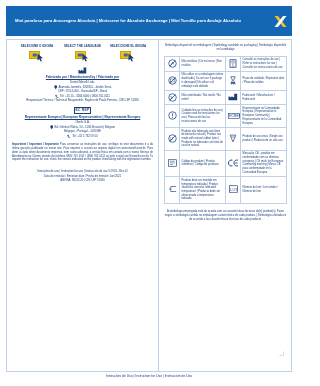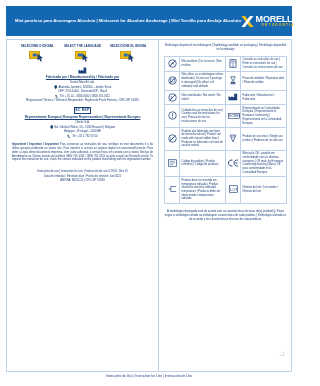--- a/index.html
+++ b/index.html
@@ -125,24 +125,20 @@
 
   <div class="header">
     <div class="header-title">Mini parafuso para Ancoragem Absoluta | Miniscrew for Absolute Anchorage | Mini Tornillo para Anclaje Absoluto</div>
     <div class="logo">
       <span class="logo-x">
         <svg viewBox="0 0 13 13" width="13" height="13">
           <path d="M0.5 1 L4 1 L12.5 12 L9 12 Z" fill="#f3c01c"></path>
           <path d="M12.5 1 L9 1 L0.5 12 L4 12 Z" fill="#ffffff"></path>
         </svg>
       </span>
-      <span class="logo-words">
-        <span class="logo-main">MORELLI</span>
-        <span class="logo-sub">ORTODONTIA</span>
-      </span>
     </div>
   </div>
 
   <div class="frame">
 
     <div class="col-left">
 
       <div class="lang-row">
 
         <div class="lang-item">

